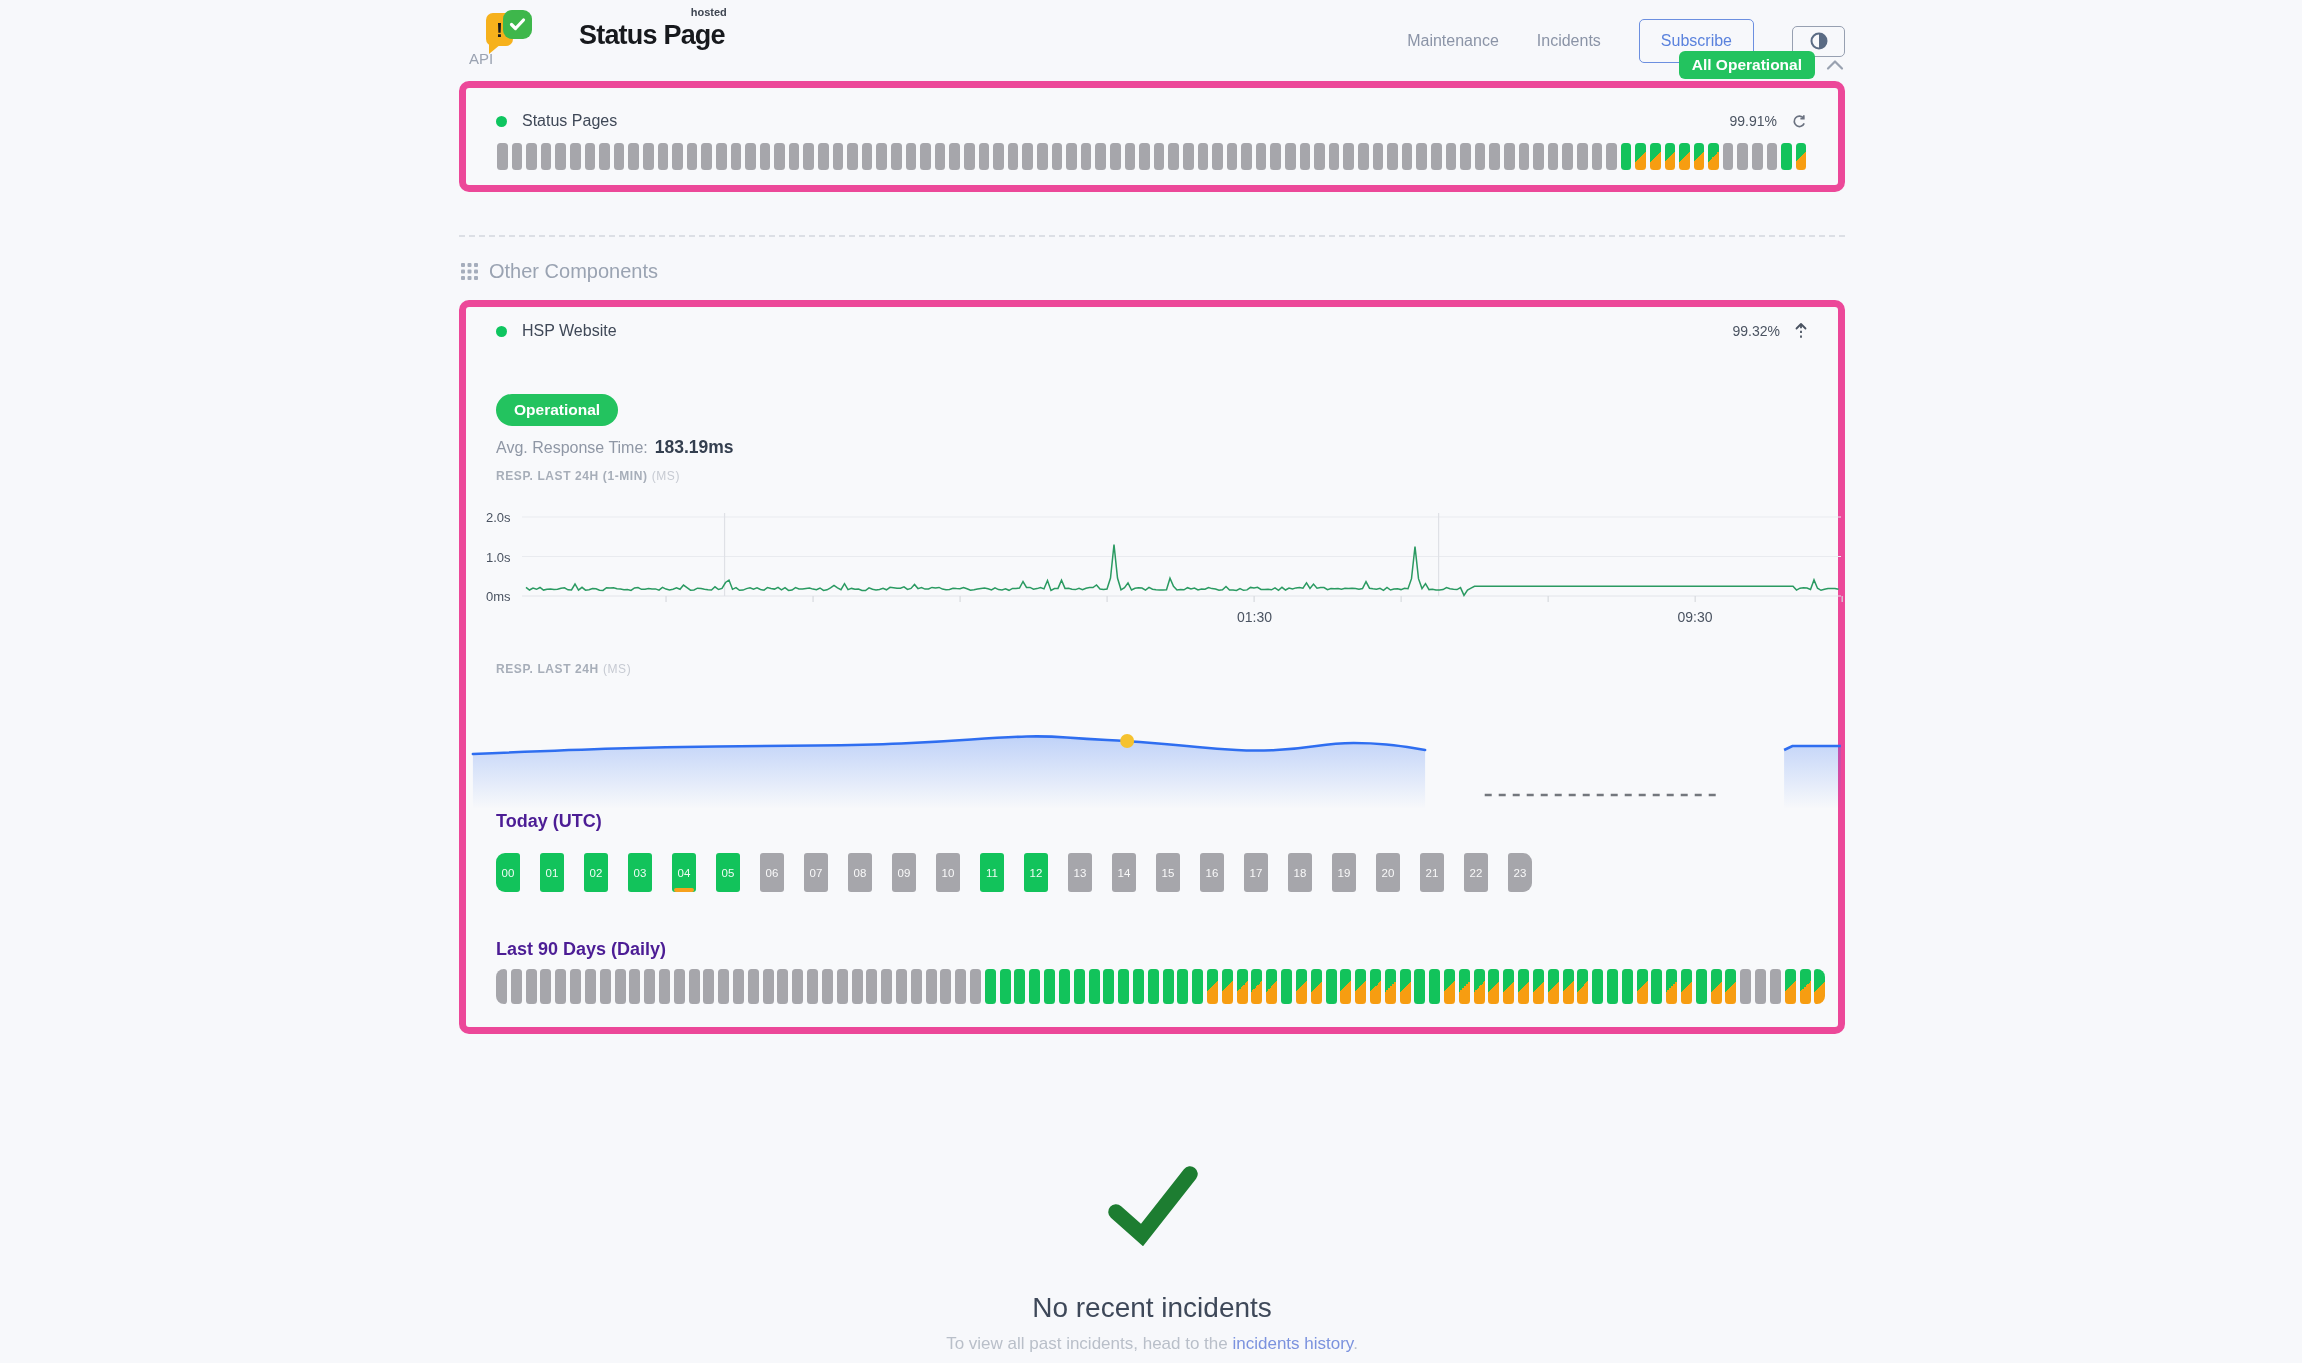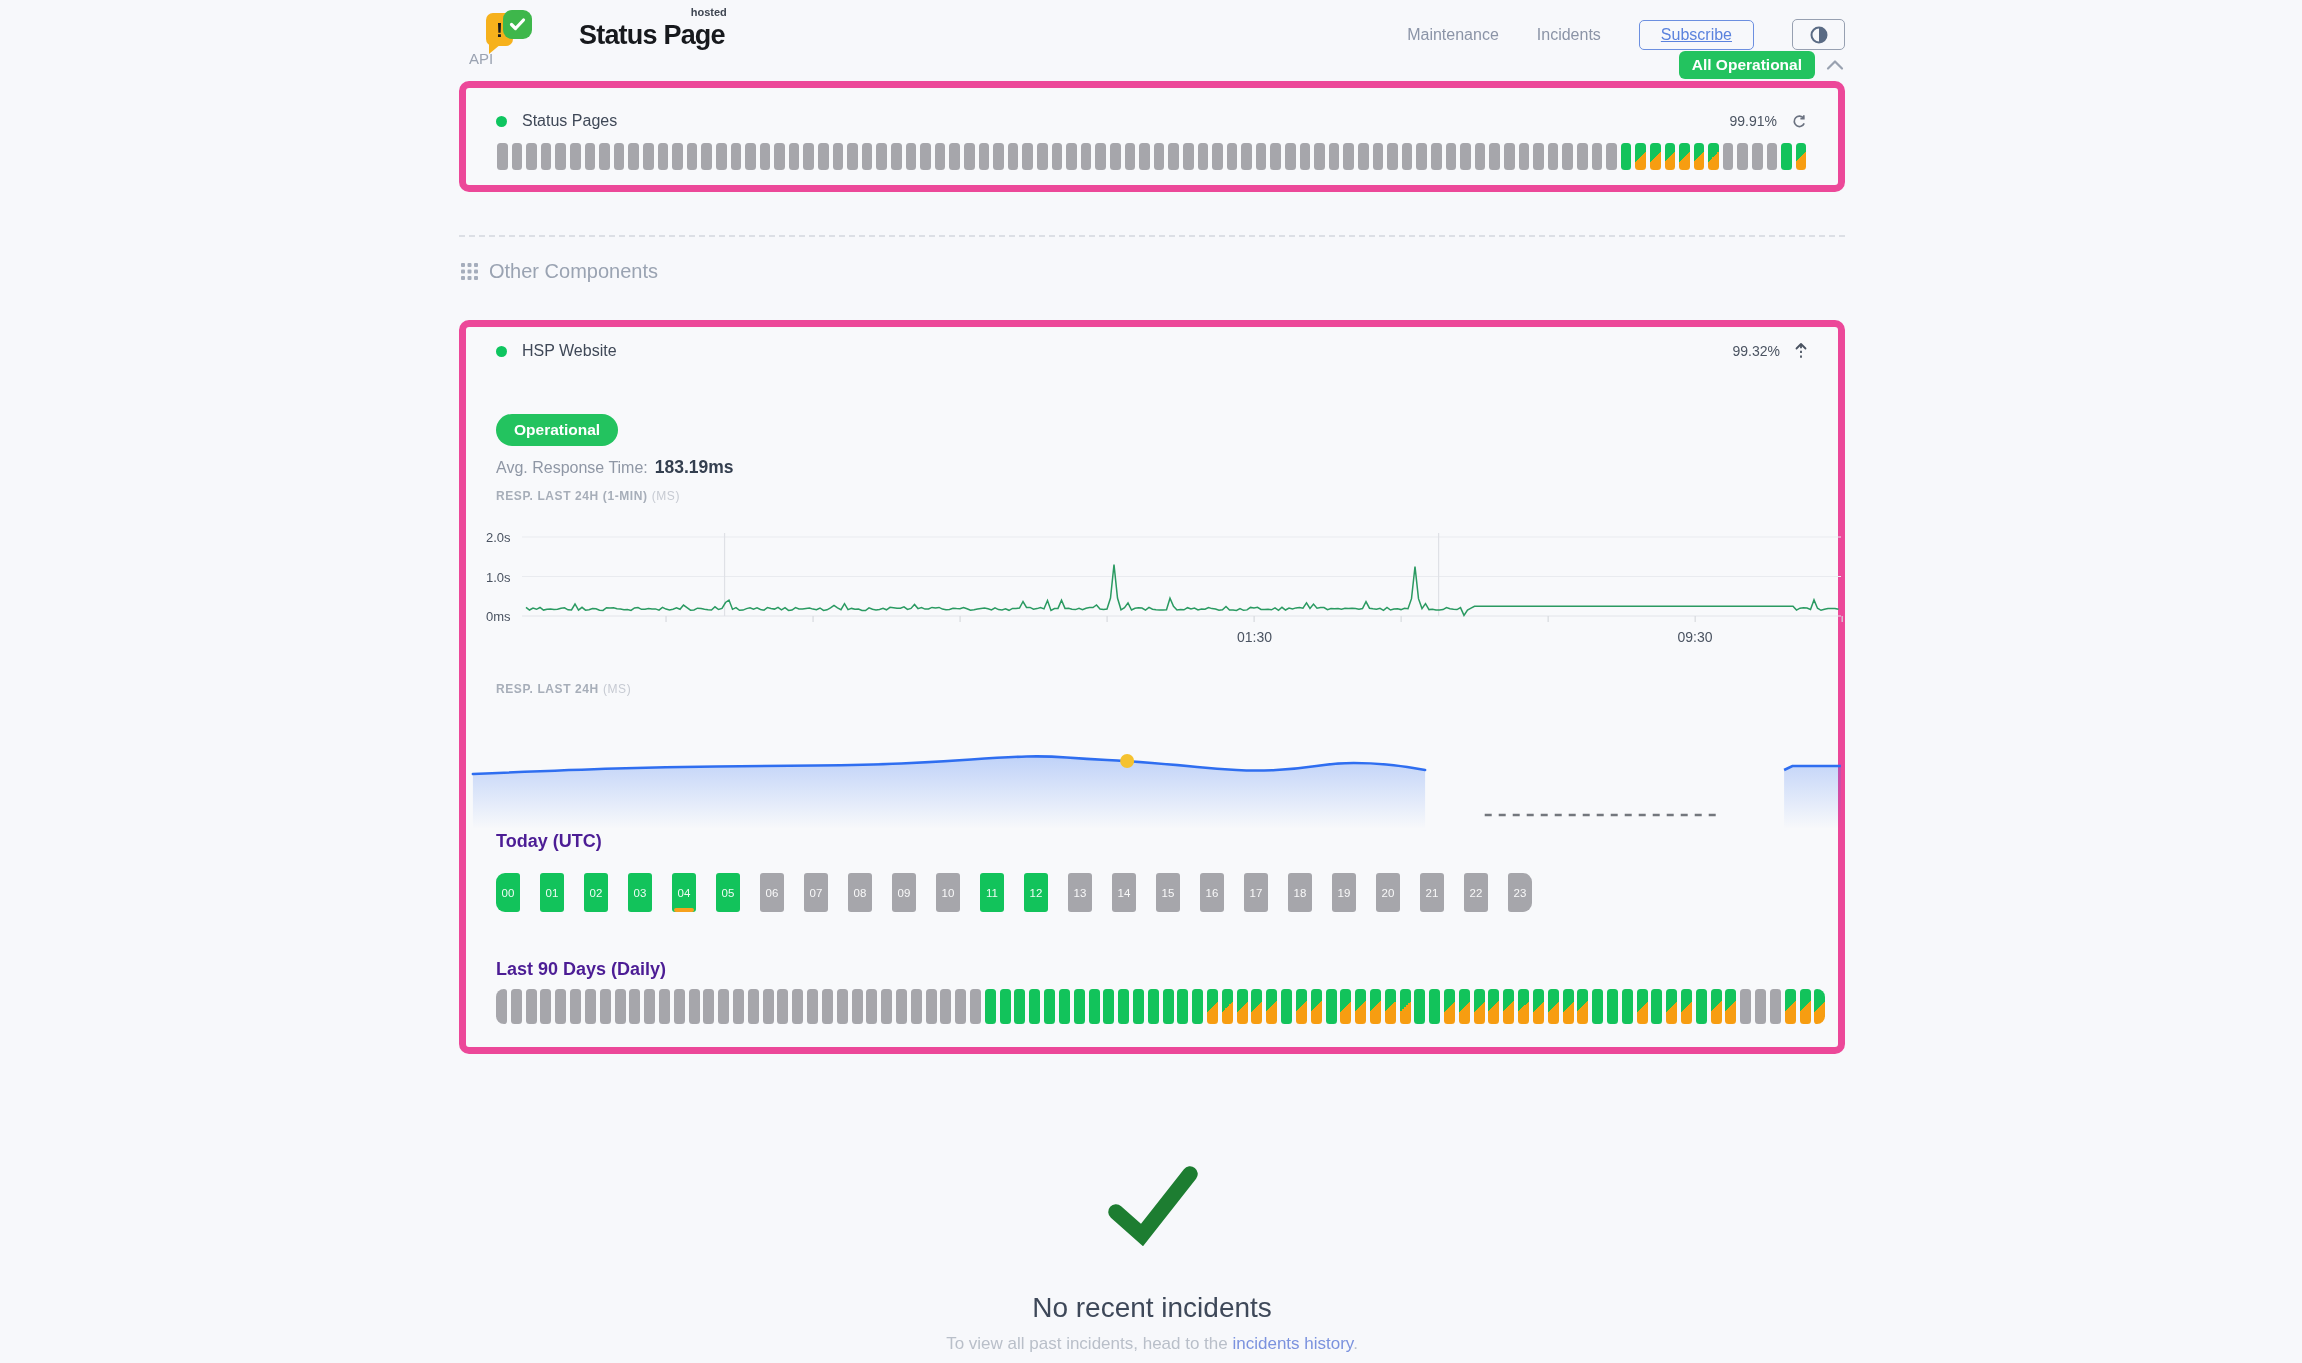--- a/index.html
+++ b/index.html
@@ -16,33 +16,33 @@
     clip-path:polygon(0 0,100% 0,0 100%);}
   .logo-green{position:absolute;left:17px;top:1px;width:29px;height:29px;background:#3eb74b;border-radius:9px;
     display:flex;align-items:center;justify-content:center;}
   .brand-text{position:relative;margin-left:9px;padding-top:11px;}
   .brand-name{font-size:27px;font-weight:700;color:#17191d;letter-spacing:-0.8px;white-space:nowrap;margin-left:36px;}
   .hosted{position:absolute;top:-3px;right:-2px;font-size:11px;font-weight:600;color:#3f4652;}
 
   .nav{position:absolute;top:19px;right:0;display:flex;align-items:center;gap:38px;}
   .nav a{color:#8b94a7;font-size:16px;text-decoration:none;cursor:pointer;}
   .subscribe{color:#5a82dd;border:1.5px solid #6c8fe0;background:transparent;border-radius:5px;
-    font-size:16px;padding:5px 21px;cursor:pointer;font-family:inherit;text-decoration:underline;}
+    font-size:16px;padding:12px 21px;cursor:pointer;font-family:inherit;}
   .toggle{width:53px;height:31px;border:1.5px solid #97a0b1;border-radius:5px;background:transparent;
     display:flex;align-items:center;justify-content:center;cursor:pointer;}
 
   .status-row{position:absolute;top:51px;right:0;display:flex;align-items:center;gap:10px;z-index:5;}
   .badge{background:#23c35f;color:#fff;font-size:15.5px;font-weight:600;padding:5px 13px;border-radius:6px;}
 
   
   .section-label{position:absolute;top:50px;left:10px;font-size:15px;color:#9aa2b1;}
   .card{position:absolute;left:0;width:100%;border:7px solid #ec4899;border-radius:10px;
         box-sizing:border-box;background:#f8f9fb;}
   .card1{top:81px;height:111px;}
-  .card2{top:300px;height:734px;margin-top:20px;}
+  .card2{top:300px;height:734px;}
   .comp-row{position:absolute;left:30px;right:30px;display:flex;align-items:center;}
   .card1 .comp-row{top:24px;} .card2 .comp-row{top:15px;}
   .dot{width:11px;height:11px;border-radius:50%;background:#0ec55f;margin-right:15px;}
   .comp-name{font-size:16px;color:#3f4857;font-weight:500;}
   .comp-right{margin-left:auto;display:flex;align-items:center;gap:14px;}
   .pct{font-size:14px;color:#4a5361;}
 
   .bars{position:absolute;left:31px;right:31px;display:flex;gap:4px;}
   .card1 .bars{top:55px;height:27px;}
   .bar{flex:1;border-radius:3.5px;background:#a6a6ab;}

